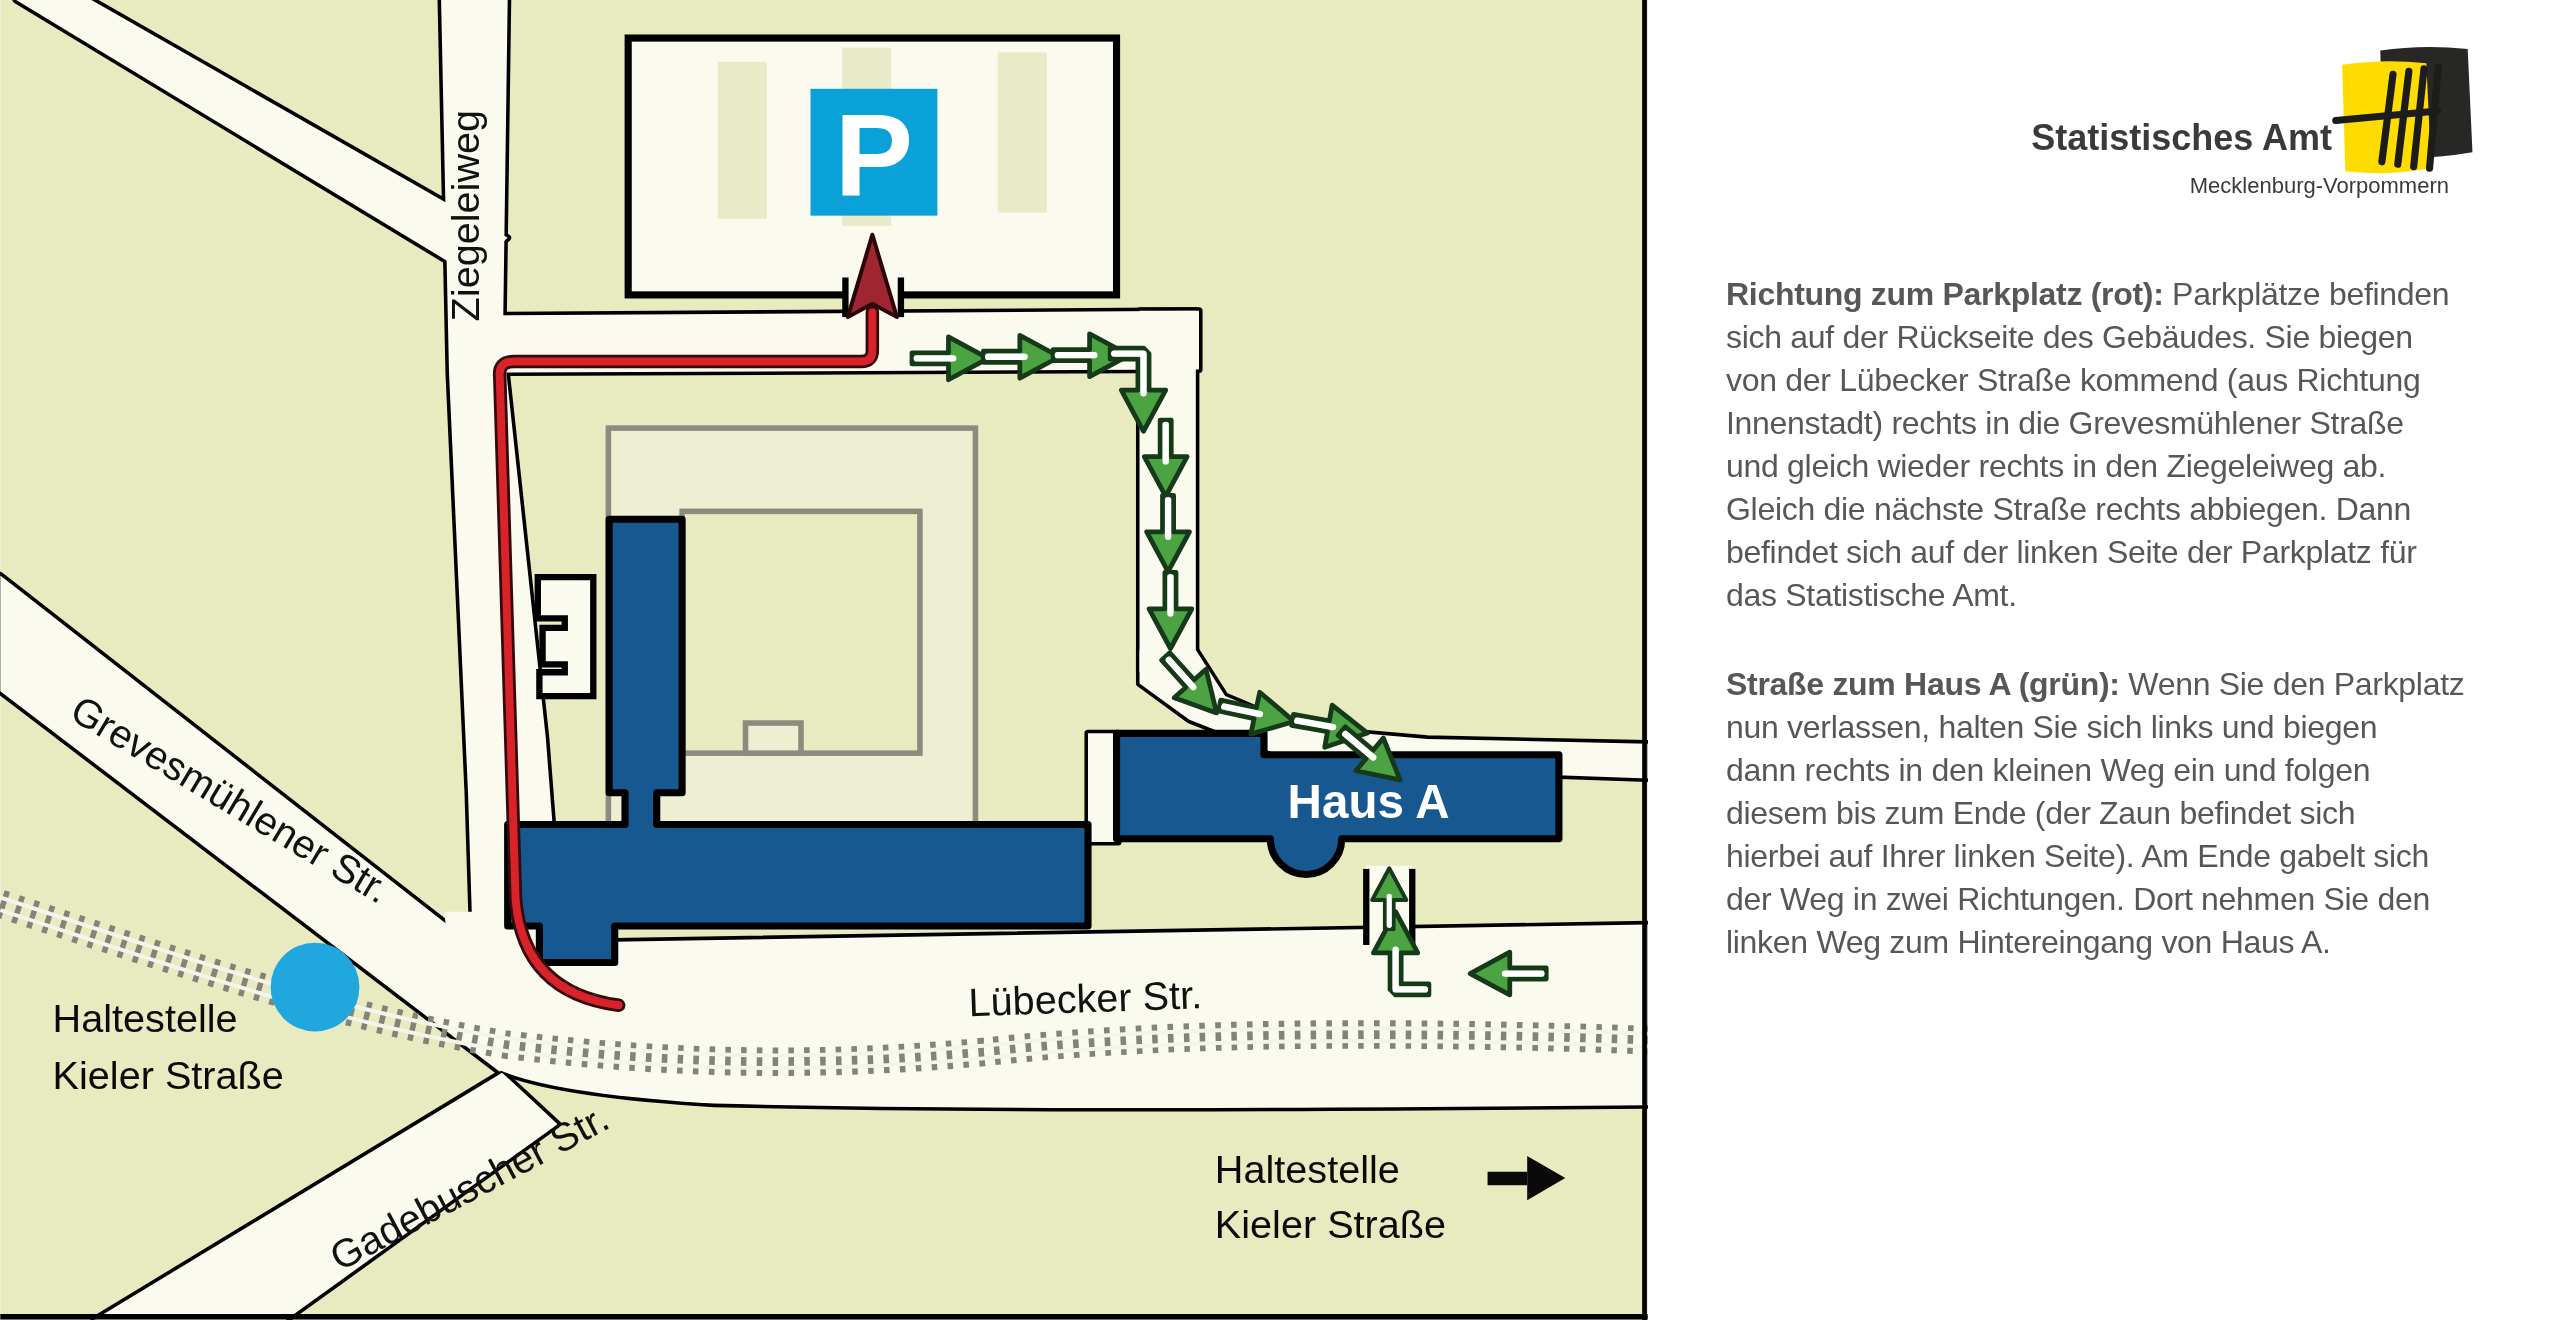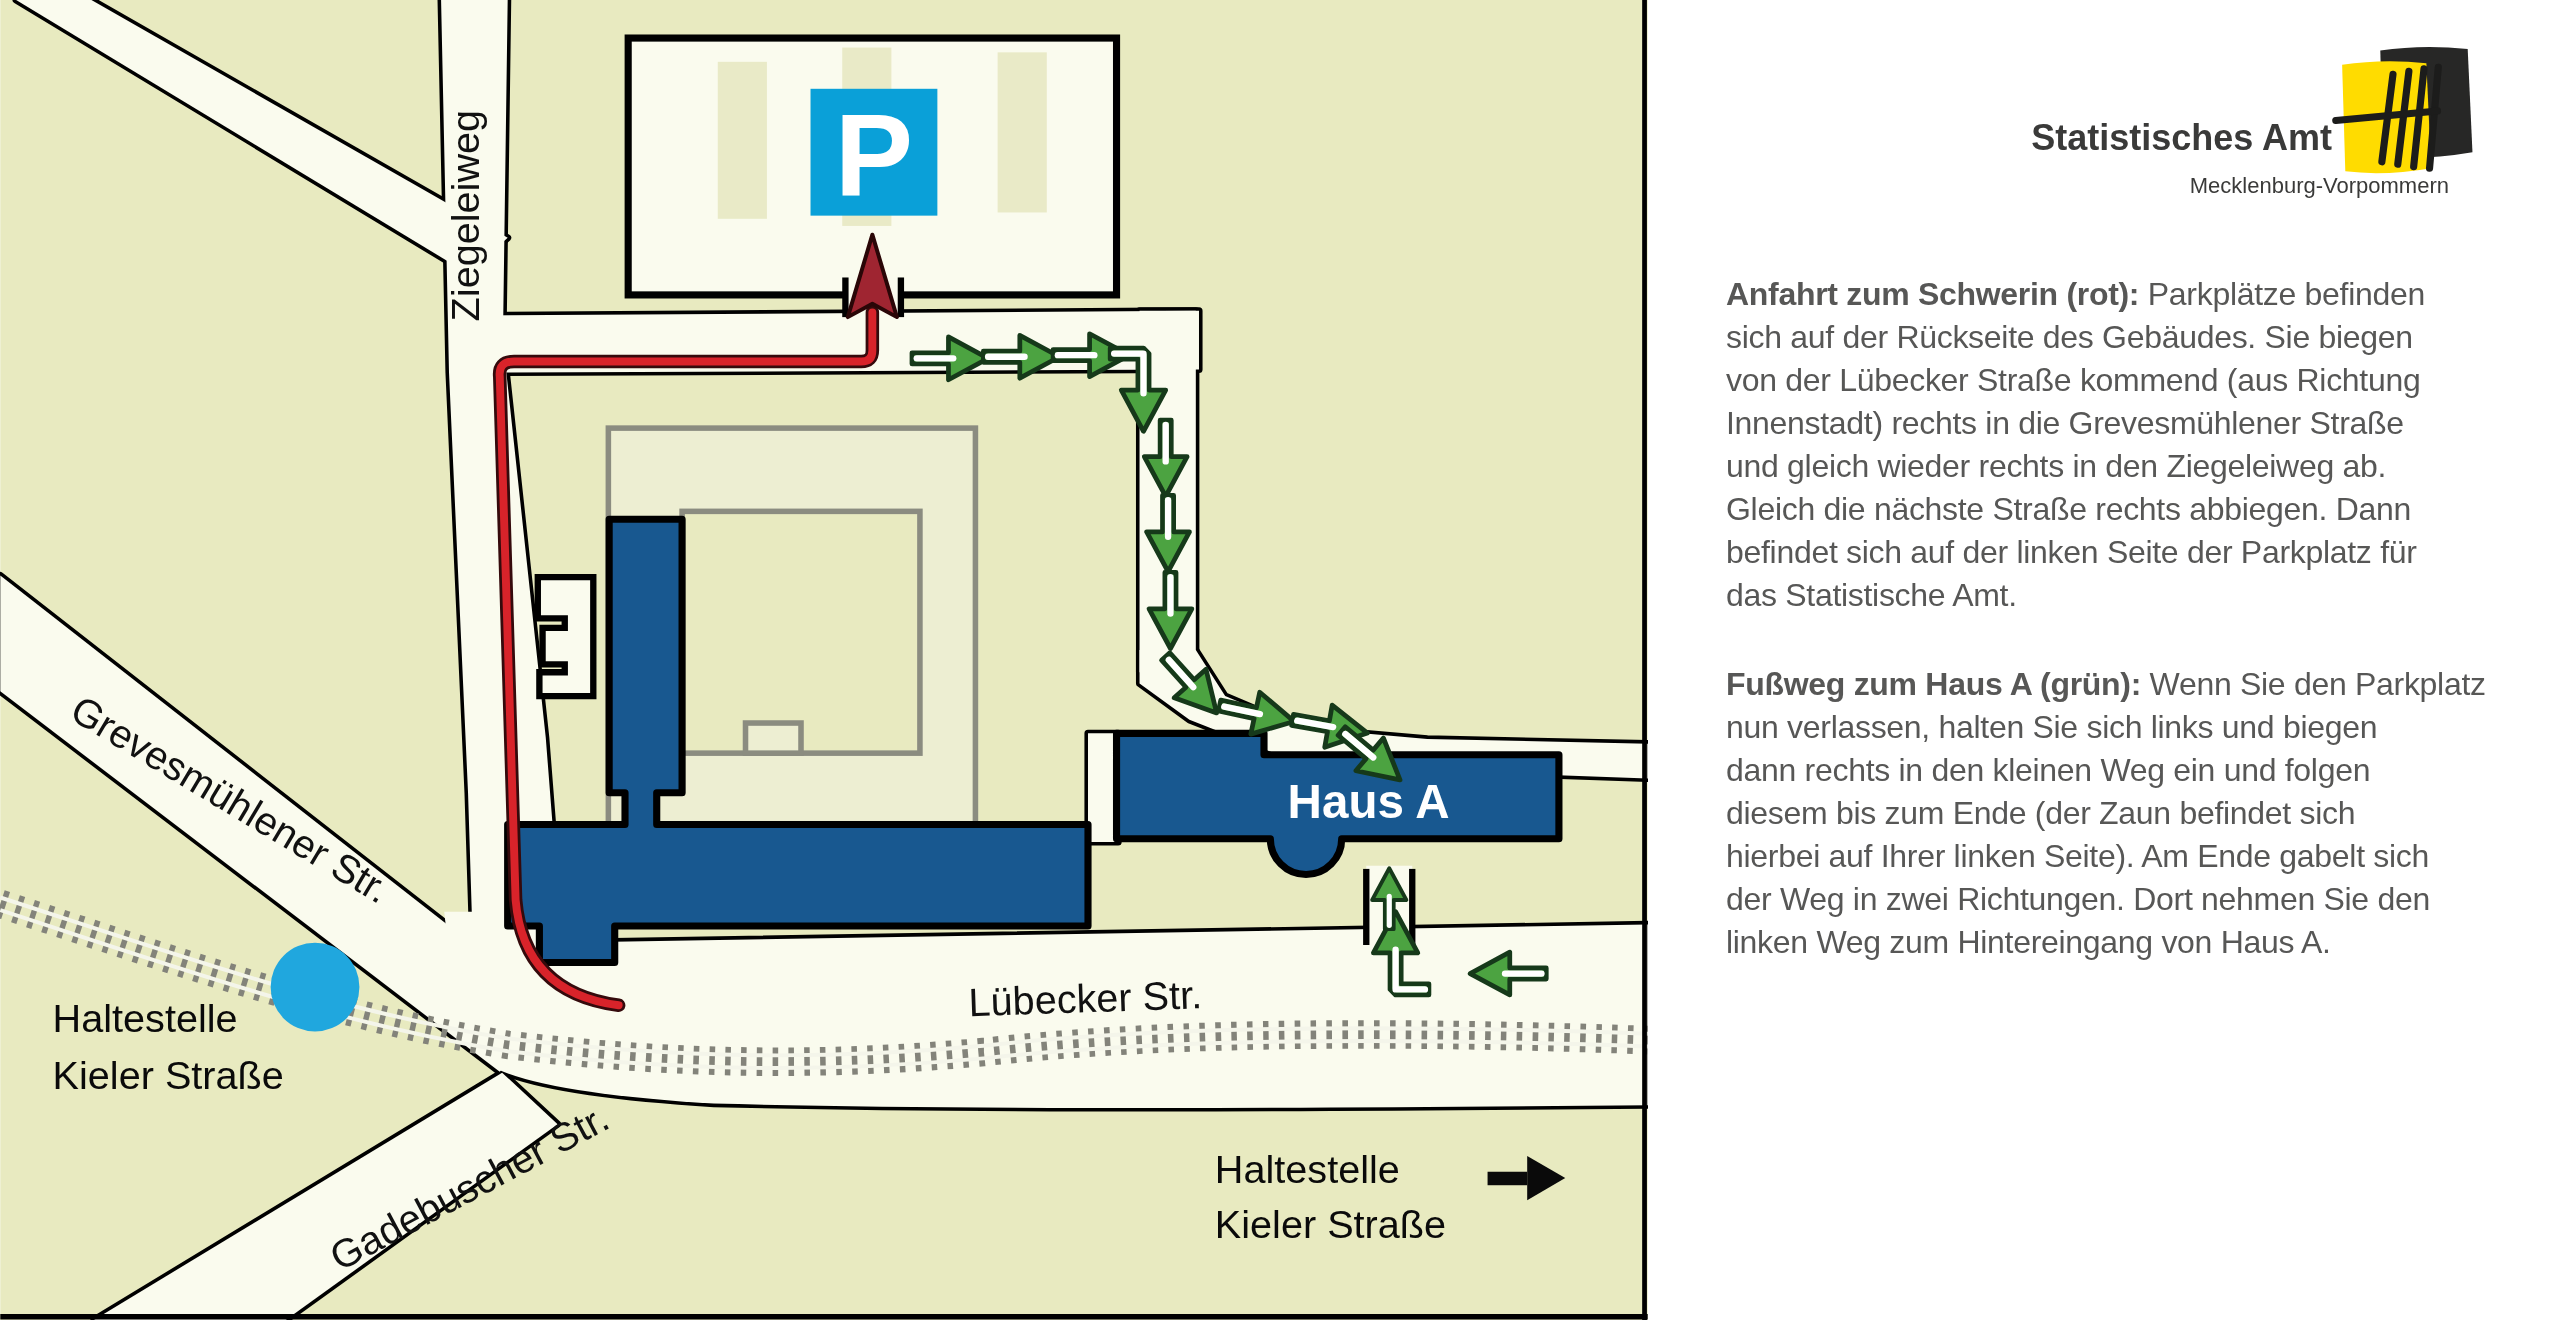--- a/index.html
+++ b/index.html
@@ -172,29 +172,29 @@
     <g stroke="#1c1c1b" stroke-width="9" stroke-linecap="round">
       <line x1="78" y1="42" x2="64" y2="152"></line>
       <line x1="98" y1="38" x2="84" y2="155"></line>
       <line x1="117" y1="35" x2="104" y2="158"></line>
       <line x1="135" y1="33" x2="124" y2="160"></line>
       <line x1="6" y1="100" x2="134" y2="88"></line>
     </g>
   </svg>
 
   <div class="textblock">
-    <p><b class="lead">Anfahrt zum Schwerin (rot):</b><span> Parkplätze befinden
+    <p><b class="lead">Richtung zum Parkplatz (rot):</b><span> Parkplätze befinden
 sich auf der Rückseite des Gebäudes. Sie biegen
 von der Lübecker Straße kommend (aus Richtung
 Innenstadt) rechts in die Grevesmühlener Straße
 und gleich wieder rechts in den Ziegeleiweg ab.
 Gleich die nächste Straße rechts abbiegen. Dann
 befindet sich auf der linken Seite der Parkplatz für
 das Statistische Amt.</span></p>
-    <p class="gap"><b class="lead">Fußweg zum Haus A (grün):</b><span> Wenn Sie den Parkplatz
+    <p class="gap"><b class="lead">Straße zum Haus A (grün):</b><span> Wenn Sie den Parkplatz
 nun verlassen, halten Sie sich links und biegen
 dann rechts in den kleinen Weg ein und folgen
 diesem bis zum Ende (der Zaun befindet sich
 hierbei auf Ihrer linken Seite). Am Ende gabelt sich
 der Weg in zwei Richtungen. Dort nehmen Sie den
 linken Weg zum Hintereingang von Haus A.</span></p>
   </div>
 
 </div>
 

